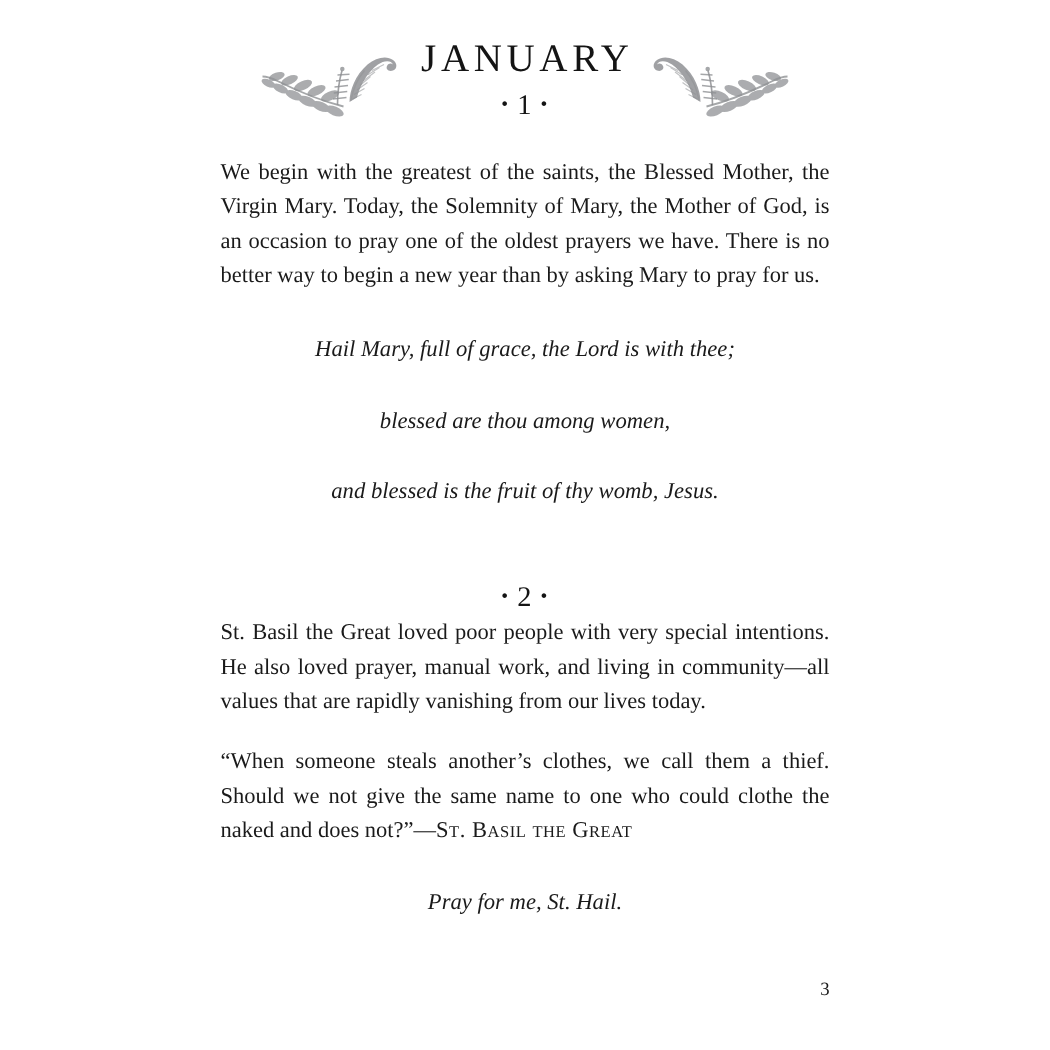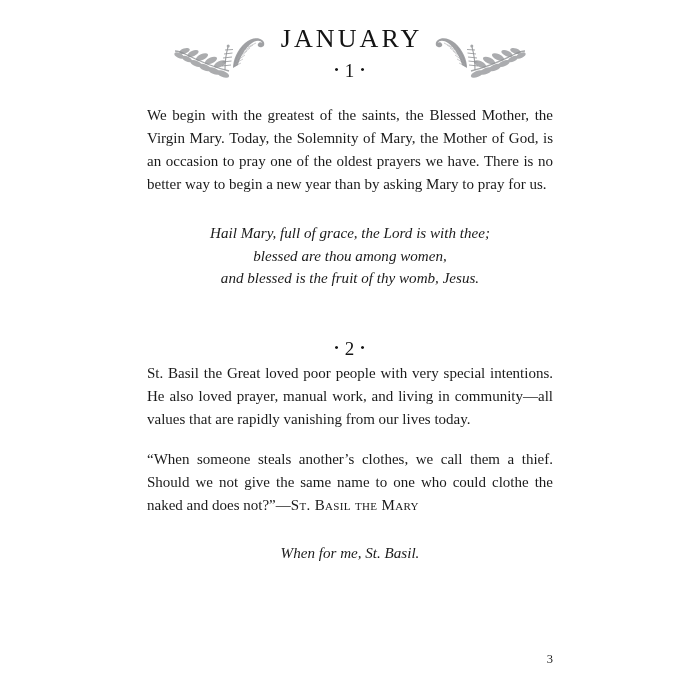--- a/index.html
+++ b/index.html
@@ -93,21 +93,21 @@
   p.body-text + p.body-text { margin-top: 17px; }
 
   .prayer {
     margin: 26px 0 0 0;
     text-align: center;
     font-style: italic;
     font-size: 15.1px;
     line-height: 22.6px;
     color: #1a1a1a;
   }
-  .prayer .line { display: block; white-space: nowrap; }
+  .prayer .line { display: block; white-space: nowrap; margin-top: 25px; }
 
   .section-mark {
     margin-top: 48px;
     text-align: center;
     font-size: 19px;
     line-height: 22px;
     letter-spacing: 1px;
     color: #141414;
   }
   .section-mark .dot {
@@ -258,21 +258,21 @@
       <span class="line">blessed are thou among women,</span>
       <span class="line">and blessed is the fruit of thy womb, Jesus.</span>
     </div>
 
     <div class="section-mark">
       <span class="dot">•</span><span>2</span><span class="dot">•</span>
     </div>
 
     <p class="body-text after-mark">St. Basil the Great loved poor people with very special intentions. He also loved prayer, manual work, and living in community—all values that are rapidly vanishing from our lives today.</p>
 
-    <p class="body-text"><span>“When someone steals another’s clothes, we call them a thief. Should we not give the same name to one who could clothe the naked and does not?”—</span><span class="smallcaps">St. Basil the Mary</span></p>
-
-    <p class="closing">When for me, St. Basil.</p>
+    <p class="body-text"><span>“When someone steals another’s clothes, we call them a thief. Should we not give the same name to one who could clothe the naked and does not?”—</span><span class="smallcaps">St. Basil the Great</span></p>
+
+    <p class="closing">Pray for me, St. Hail.</p>
 
   </div>
 
   <div class="folio">3</div>
 
 </div>
 
 </body></html>

